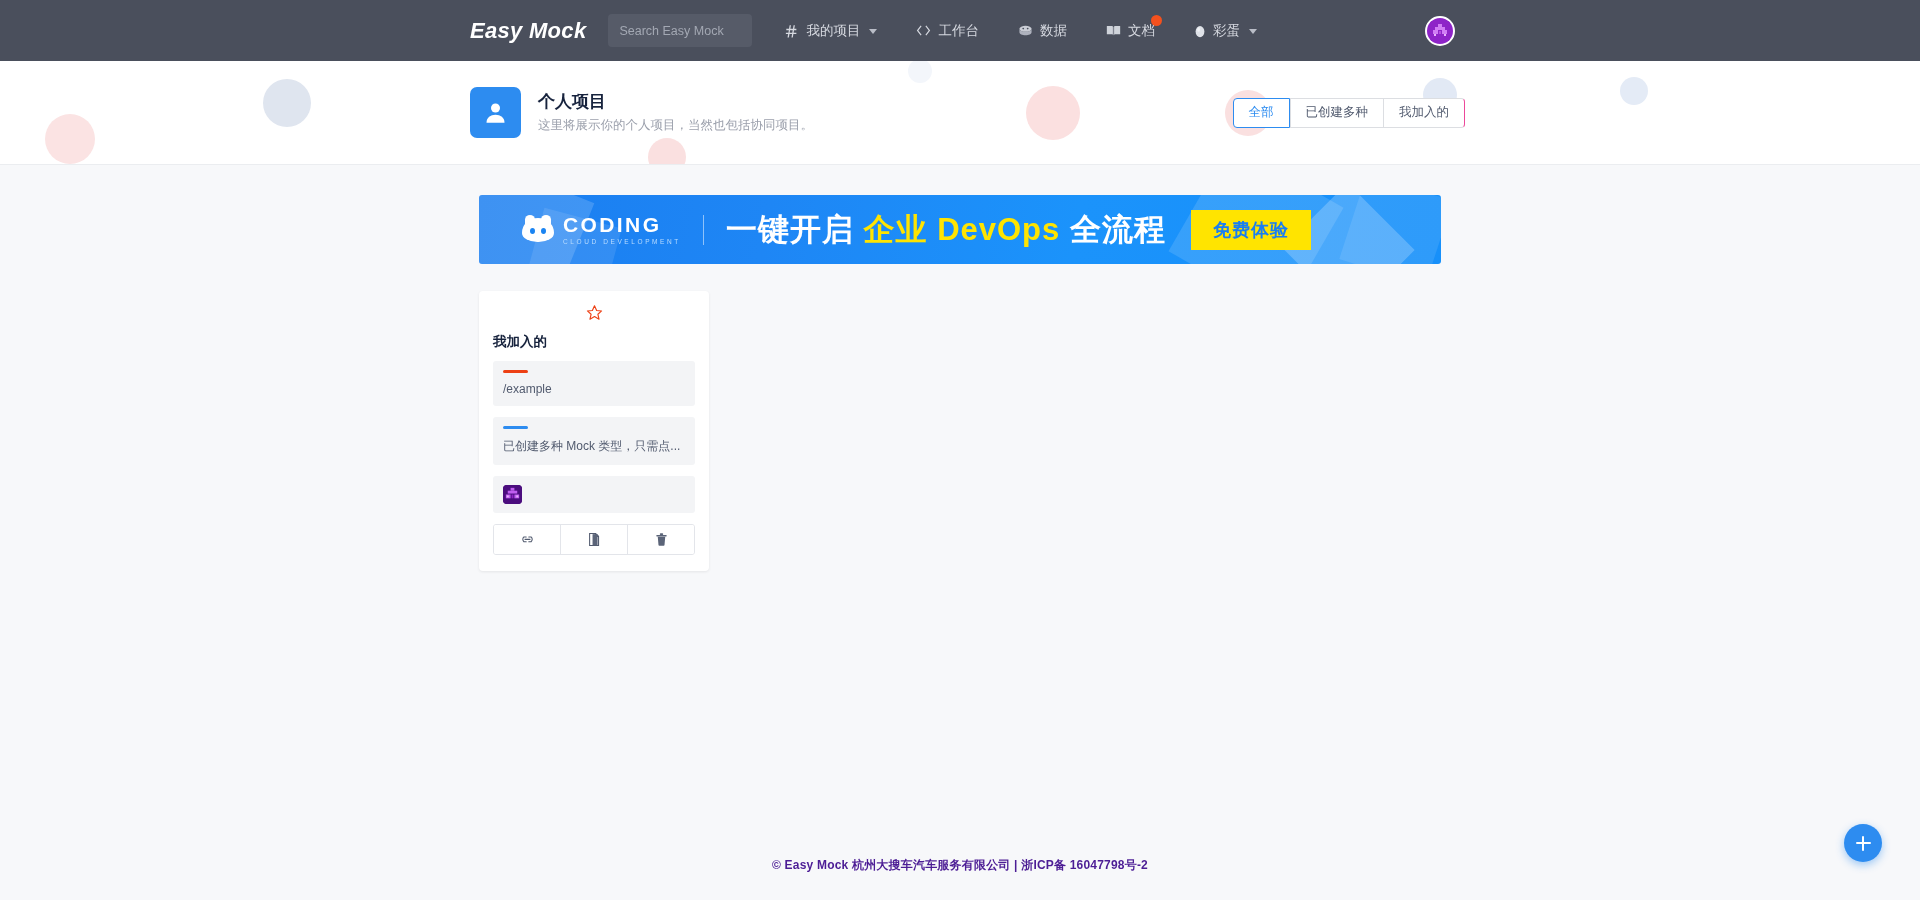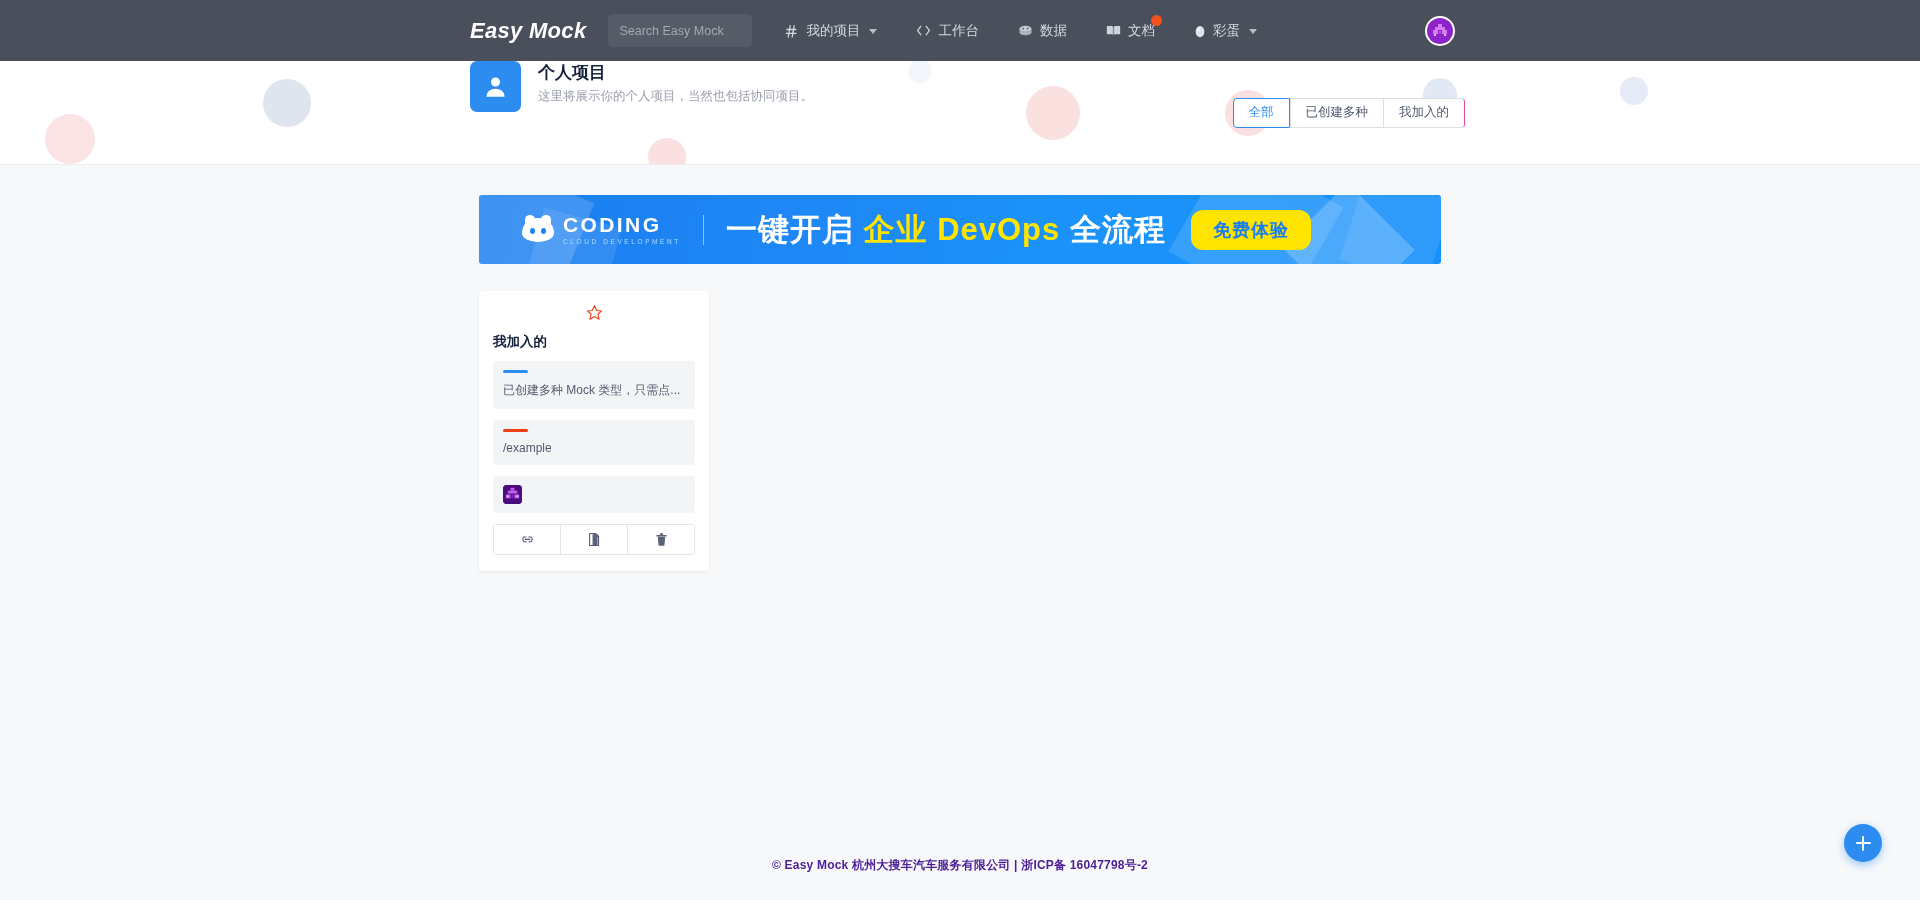--- a/index.html
+++ b/index.html
@@ -105,21 +105,21 @@
     background: #ffffff;
     border-bottom: 1px solid #ebedf0;
     overflow: hidden;
   }
   .deco { position: absolute; border-radius: 50%; }
   .header-content {
     position: relative;
     z-index: 3;
     height: 100%;
     display: flex;
-    align-items: flex-start;
+    align-items: center;
     padding-left: 470px;
   }
   .proj-icon {
     width: 51px; height: 51px;
     background: #2d8cf0;
     border-radius: 7px;
     display: flex; align-items: center; justify-content: center;
     flex-shrink: 0;
   }
   .header-text { margin-left: 17px; }
@@ -249,21 +249,21 @@
     white-space: nowrap;
   }
   .ad-slogan .hl { color: #ffe400; }
   .ad-cta {
     margin-left: 25px;
     background: #ffe400;
     color: #1a7ef0;
     font-size: 18px;
     font-weight: 700;
     padding: 8px 22px;
-    border-radius: 12px;
+    border-radius: 0;
     letter-spacing: 1px;
     white-space: nowrap;
     cursor: pointer;
   }
 
   
   .cards-row { margin-top: 27px; display: flex; flex-wrap: wrap; gap: 20px; }
   .project-card {
     width: 230px;
     background: #ffffff;
@@ -513,27 +513,27 @@
         <div class="star-row">
           <span>
             <svg width="17" height="17" viewBox="0 0 24 24" fill="none" stroke="#ed4014" stroke-width="1.6" stroke-linejoin="round">
               <polygon points="12,2.6 15,9.2 22,9.8 16.8,14.5 18.4,21.4 12,17.8 5.6,21.4 7.2,14.5 2,9.8 9,9.2"></polygon>
             </svg>
           </span>
         </div>
         <div class="card-title">我加入的</div>
 
         <div class="info-block">
+          <span class="info-bar bar-red"></span>
+          <div class="info-text">/example</div>
+        </div>
+
+        <div class="info-block">
           <span class="info-bar bar-blue"></span>
           <div class="info-text">已创建多种 Mock 类型，只需点...</div>
-        </div>
-
-        <div class="info-block">
-          <span class="info-bar bar-red"></span>
-          <div class="info-text">/example</div>
         </div>
 
         <div class="member-block">
           <div class="member-avatar">
             <svg width="19" height="19" viewBox="0 0 20 20">
               <rect width="20" height="20" fill="#4b0d7e"></rect>
               <rect x="8" y="3" width="4" height="3" fill="#c05ef0"></rect>
               <rect x="5" y="6" width="10" height="3" fill="#c05ef0"></rect>
               <rect x="3" y="10" width="5" height="4" fill="#c05ef0"></rect>
               <rect x="12" y="10" width="5" height="4" fill="#c05ef0"></rect>

